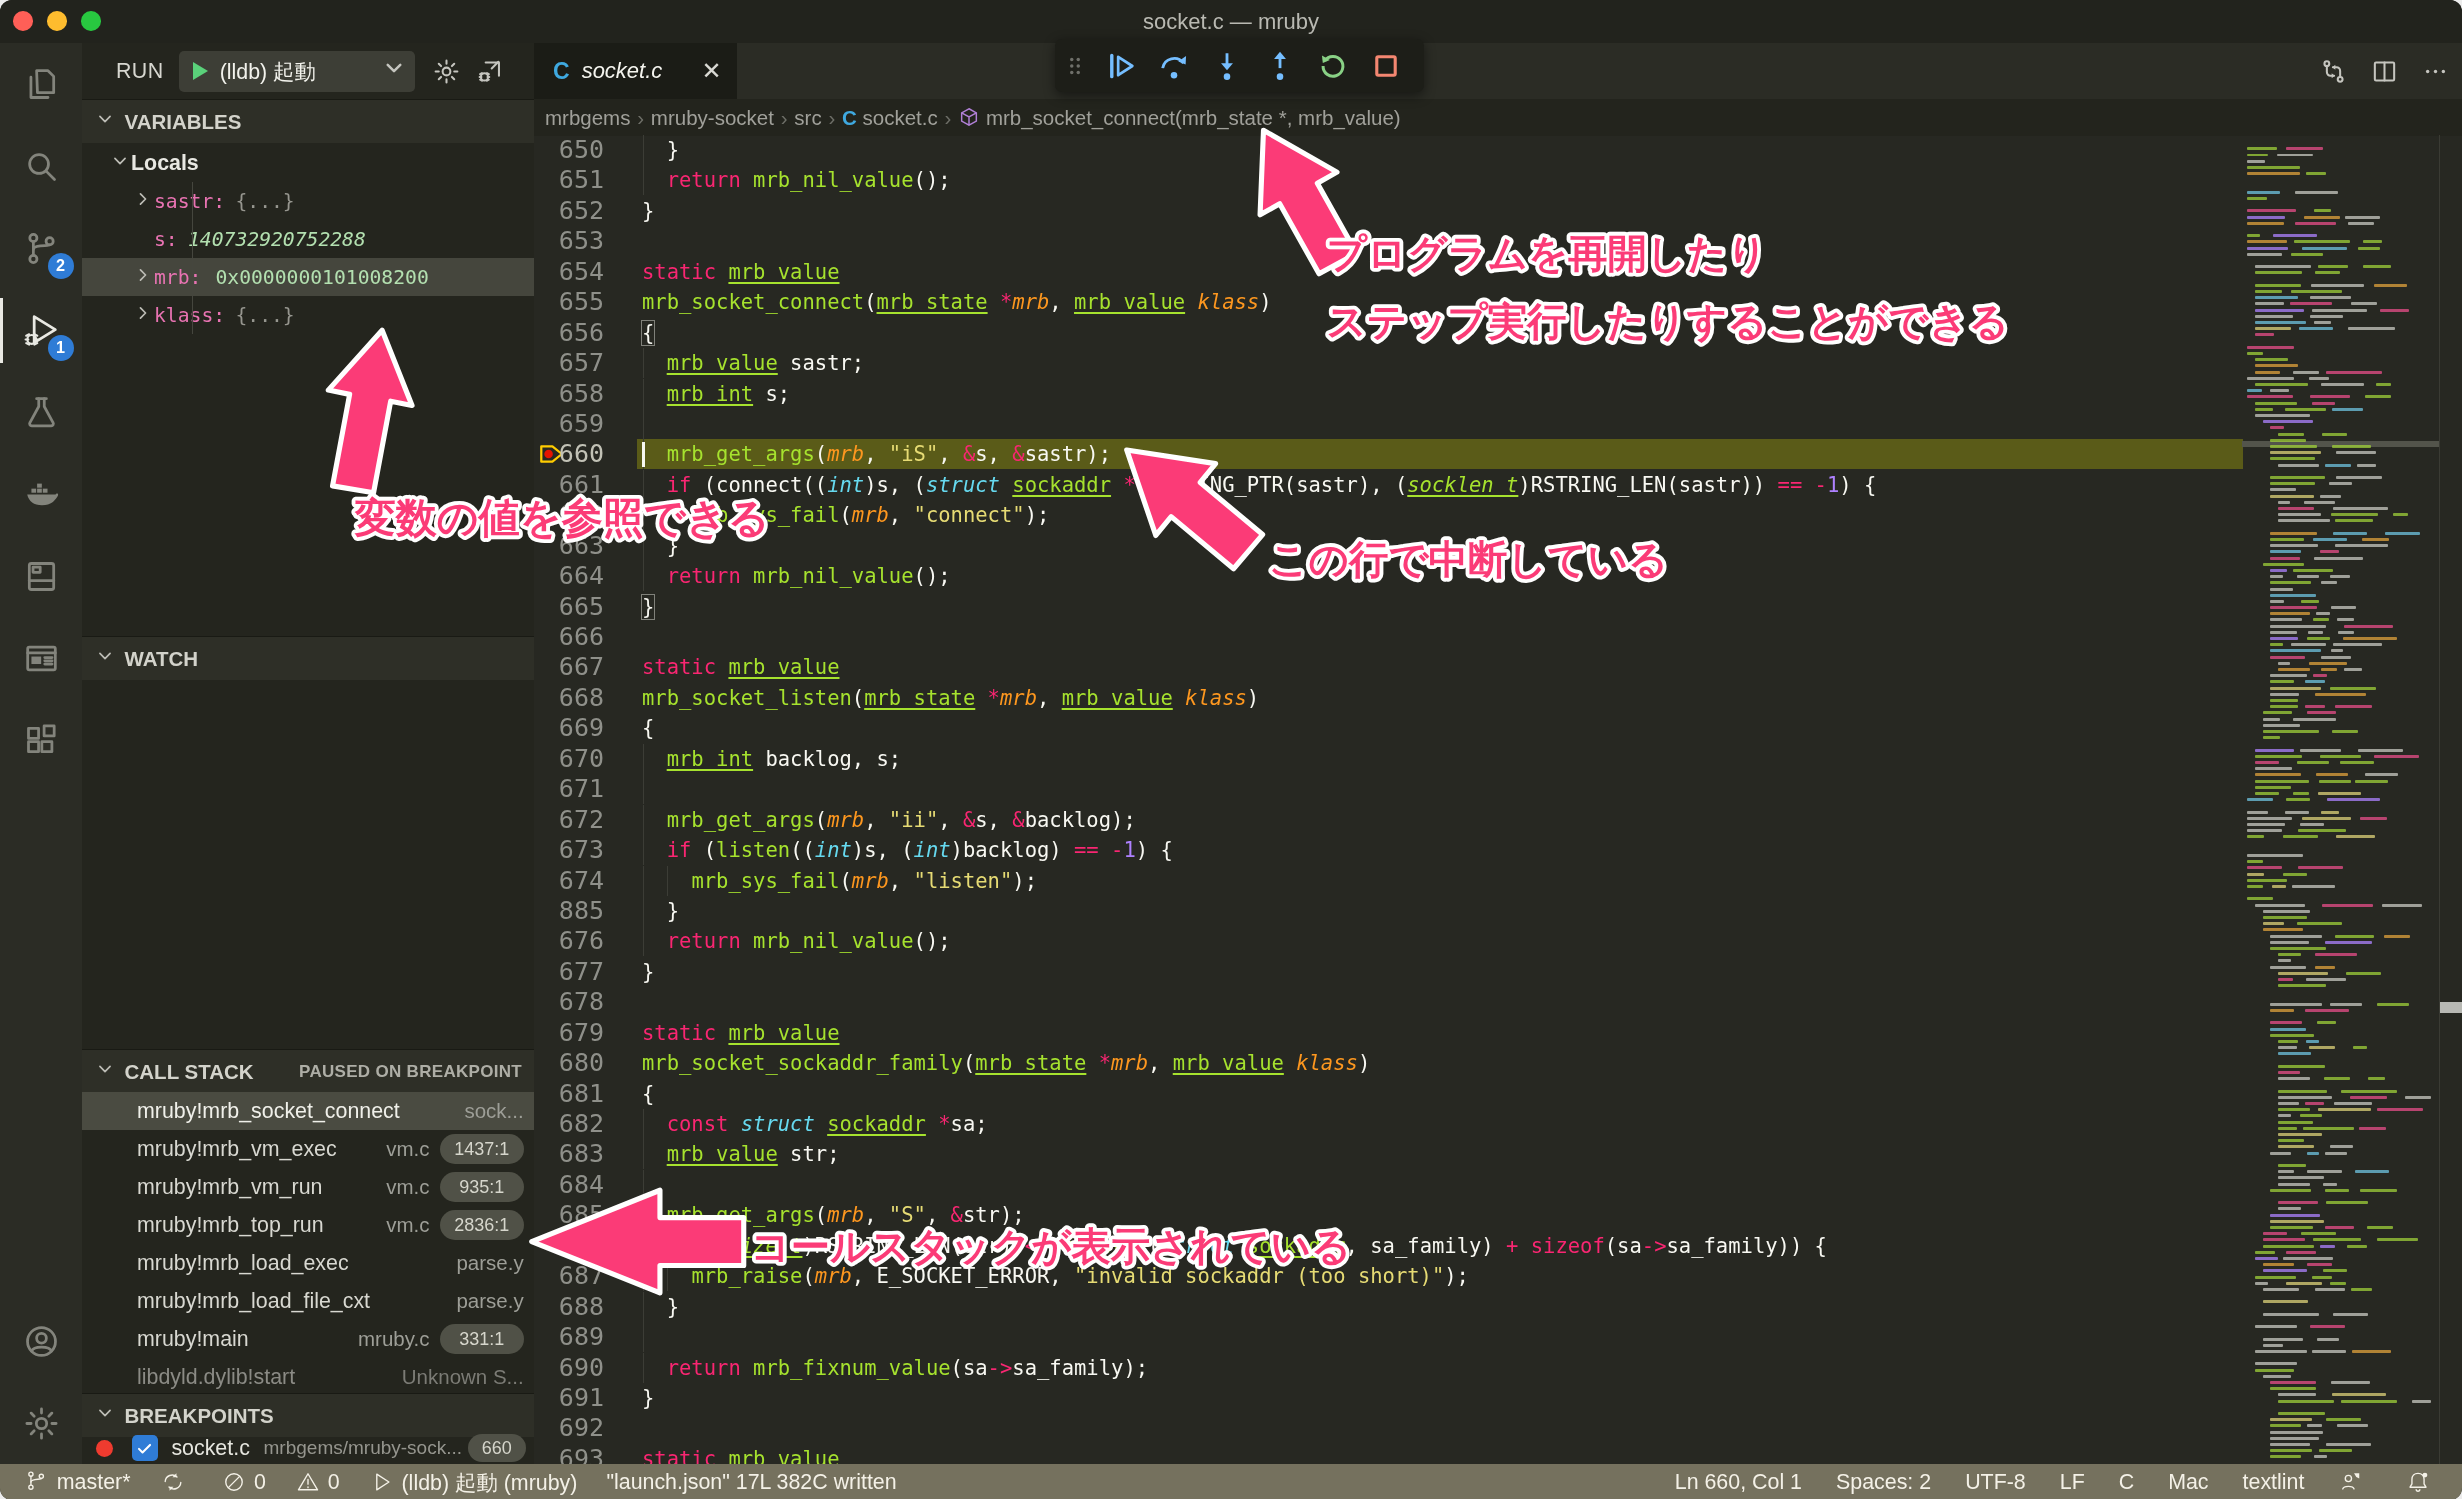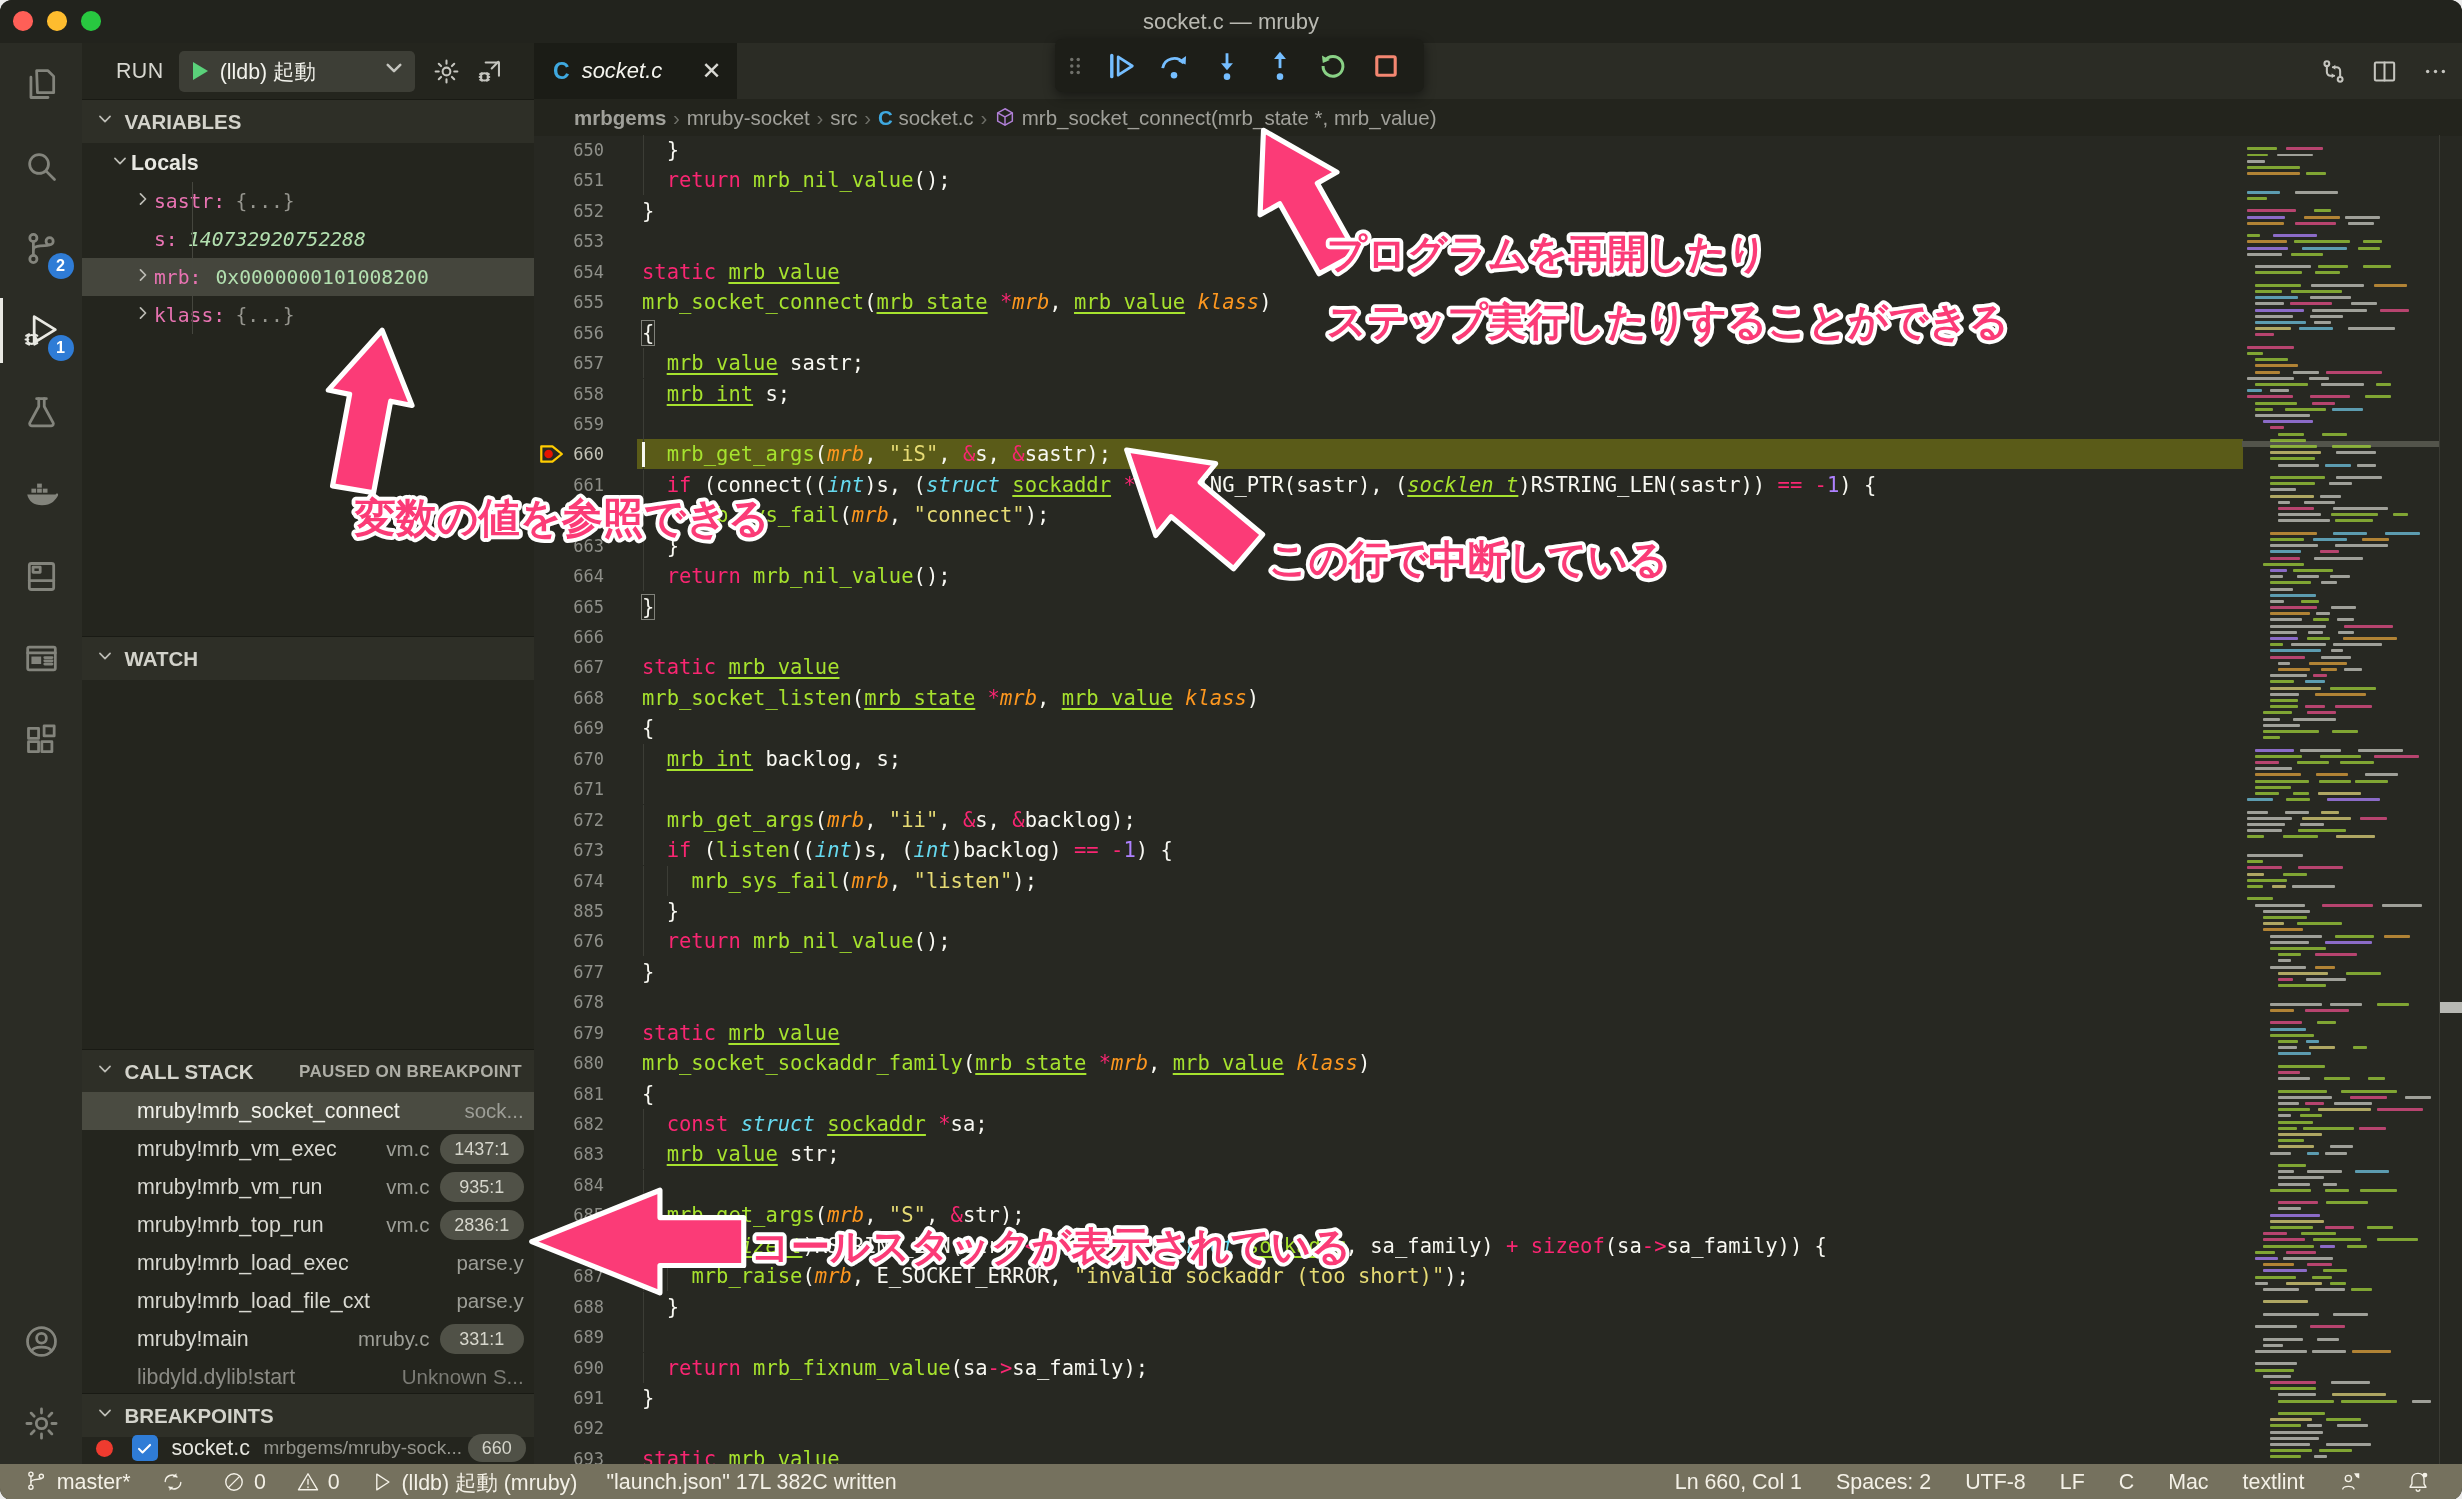--- a/index.html
+++ b/index.html
@@ -78,21 +78,21 @@
     color:#a0a09a;font-size:20.5px;}
   .bc-item{margin-left:6.8px;white-space:nowrap;}
   .bc-sep{color:#6e6f68;margin-left:6.8px;font-size:20.5px;}
   .cube-icon svg{width:22px;height:22px;stroke:#b180d7;fill:none;stroke-width:1.6;vertical-align:-3.4px;}
   .bc-c{color:#3fa9e0;font-weight:bold;}
 
   #content{position:absolute;left:0;top:92px;right:0;bottom:0;overflow:hidden;}
   .code-row{position:absolute;left:0;width:1928px;height:30px;}
   .hl-bar{position:absolute;left:103px;width:1606px;top:0;bottom:0;background:#5a5b18;}
   .lnum{position:absolute;left:0;top:0;width:70px;text-align:right;color:#8f908a;
-    font-family:"DejaVu Sans Mono",monospace;font-size:17px;line-height:30px;}
+    font-family:"DejaVu Sans Mono",monospace;font-size:25px;line-height:30px;}
   .codeline{position:absolute;left:108px;top:0;white-space:pre;font-family:"DejaVu Sans Mono",monospace;
     font-size:20.5px;line-height:30px;color:#f8f8f2;}
   .guide{position:absolute;top:0;bottom:0;width:0.9px;background:#3c3d36;}
   .tk-k{color:#f92672;}
   .tk-f{color:#a6e22e;}
   .tk-t{color:#a6e22e;text-decoration:underline;text-underline-offset:3.4px;}
   .tk-ti{color:#a6e22e;text-decoration:underline;font-style:italic;text-underline-offset:3.4px;}
   .tk-p{color:#fd971f;font-style:italic;}
   .tk-s{color:#e6db74;}
   .tk-n{color:#ae81ff;}
@@ -397,21 +397,21 @@
             </svg>
         <svg class="mini-icon" viewBox="0 0 24 24">
               <circle cx="5.5" cy="12" r="1.4" fill="#c5c5bf" stroke="none"></circle>
               <circle cx="12" cy="12" r="1.4" fill="#c5c5bf" stroke="none"></circle>
               <circle cx="18.5" cy="12" r="1.4" fill="#c5c5bf" stroke="none"></circle>
             </svg>
       </div>
     </div>
 
     <div id="breadcrumbs">
-          <span class="bc-item" style="margin-left: 40px; font-weight: bold;"><span>mrbgems</span></span>
+          <span class="bc-item" style="margin-left: 11px;"><span>mrbgems</span></span>
           <span class="bc-sep">›</span>
           <span class="bc-item"><span>mruby-socket</span></span>
           <span class="bc-sep">›</span>
           <span class="bc-item"><span>src</span></span>
           <span class="bc-sep">›</span>
           <span class="bc-item"><span class="bc-c">C </span><span>socket.c</span></span>
           <span class="bc-sep">›</span>
           <span class="bc-item"><span class="cube-icon"><svg viewBox="0 0 24 24">
                 <path d="M12 3l8 4.5v9L12 21l-8-4.5v-9z"></path>
                 <path d="M4 7.5l8 4.5 8-4.5M12 12v9"></path>

